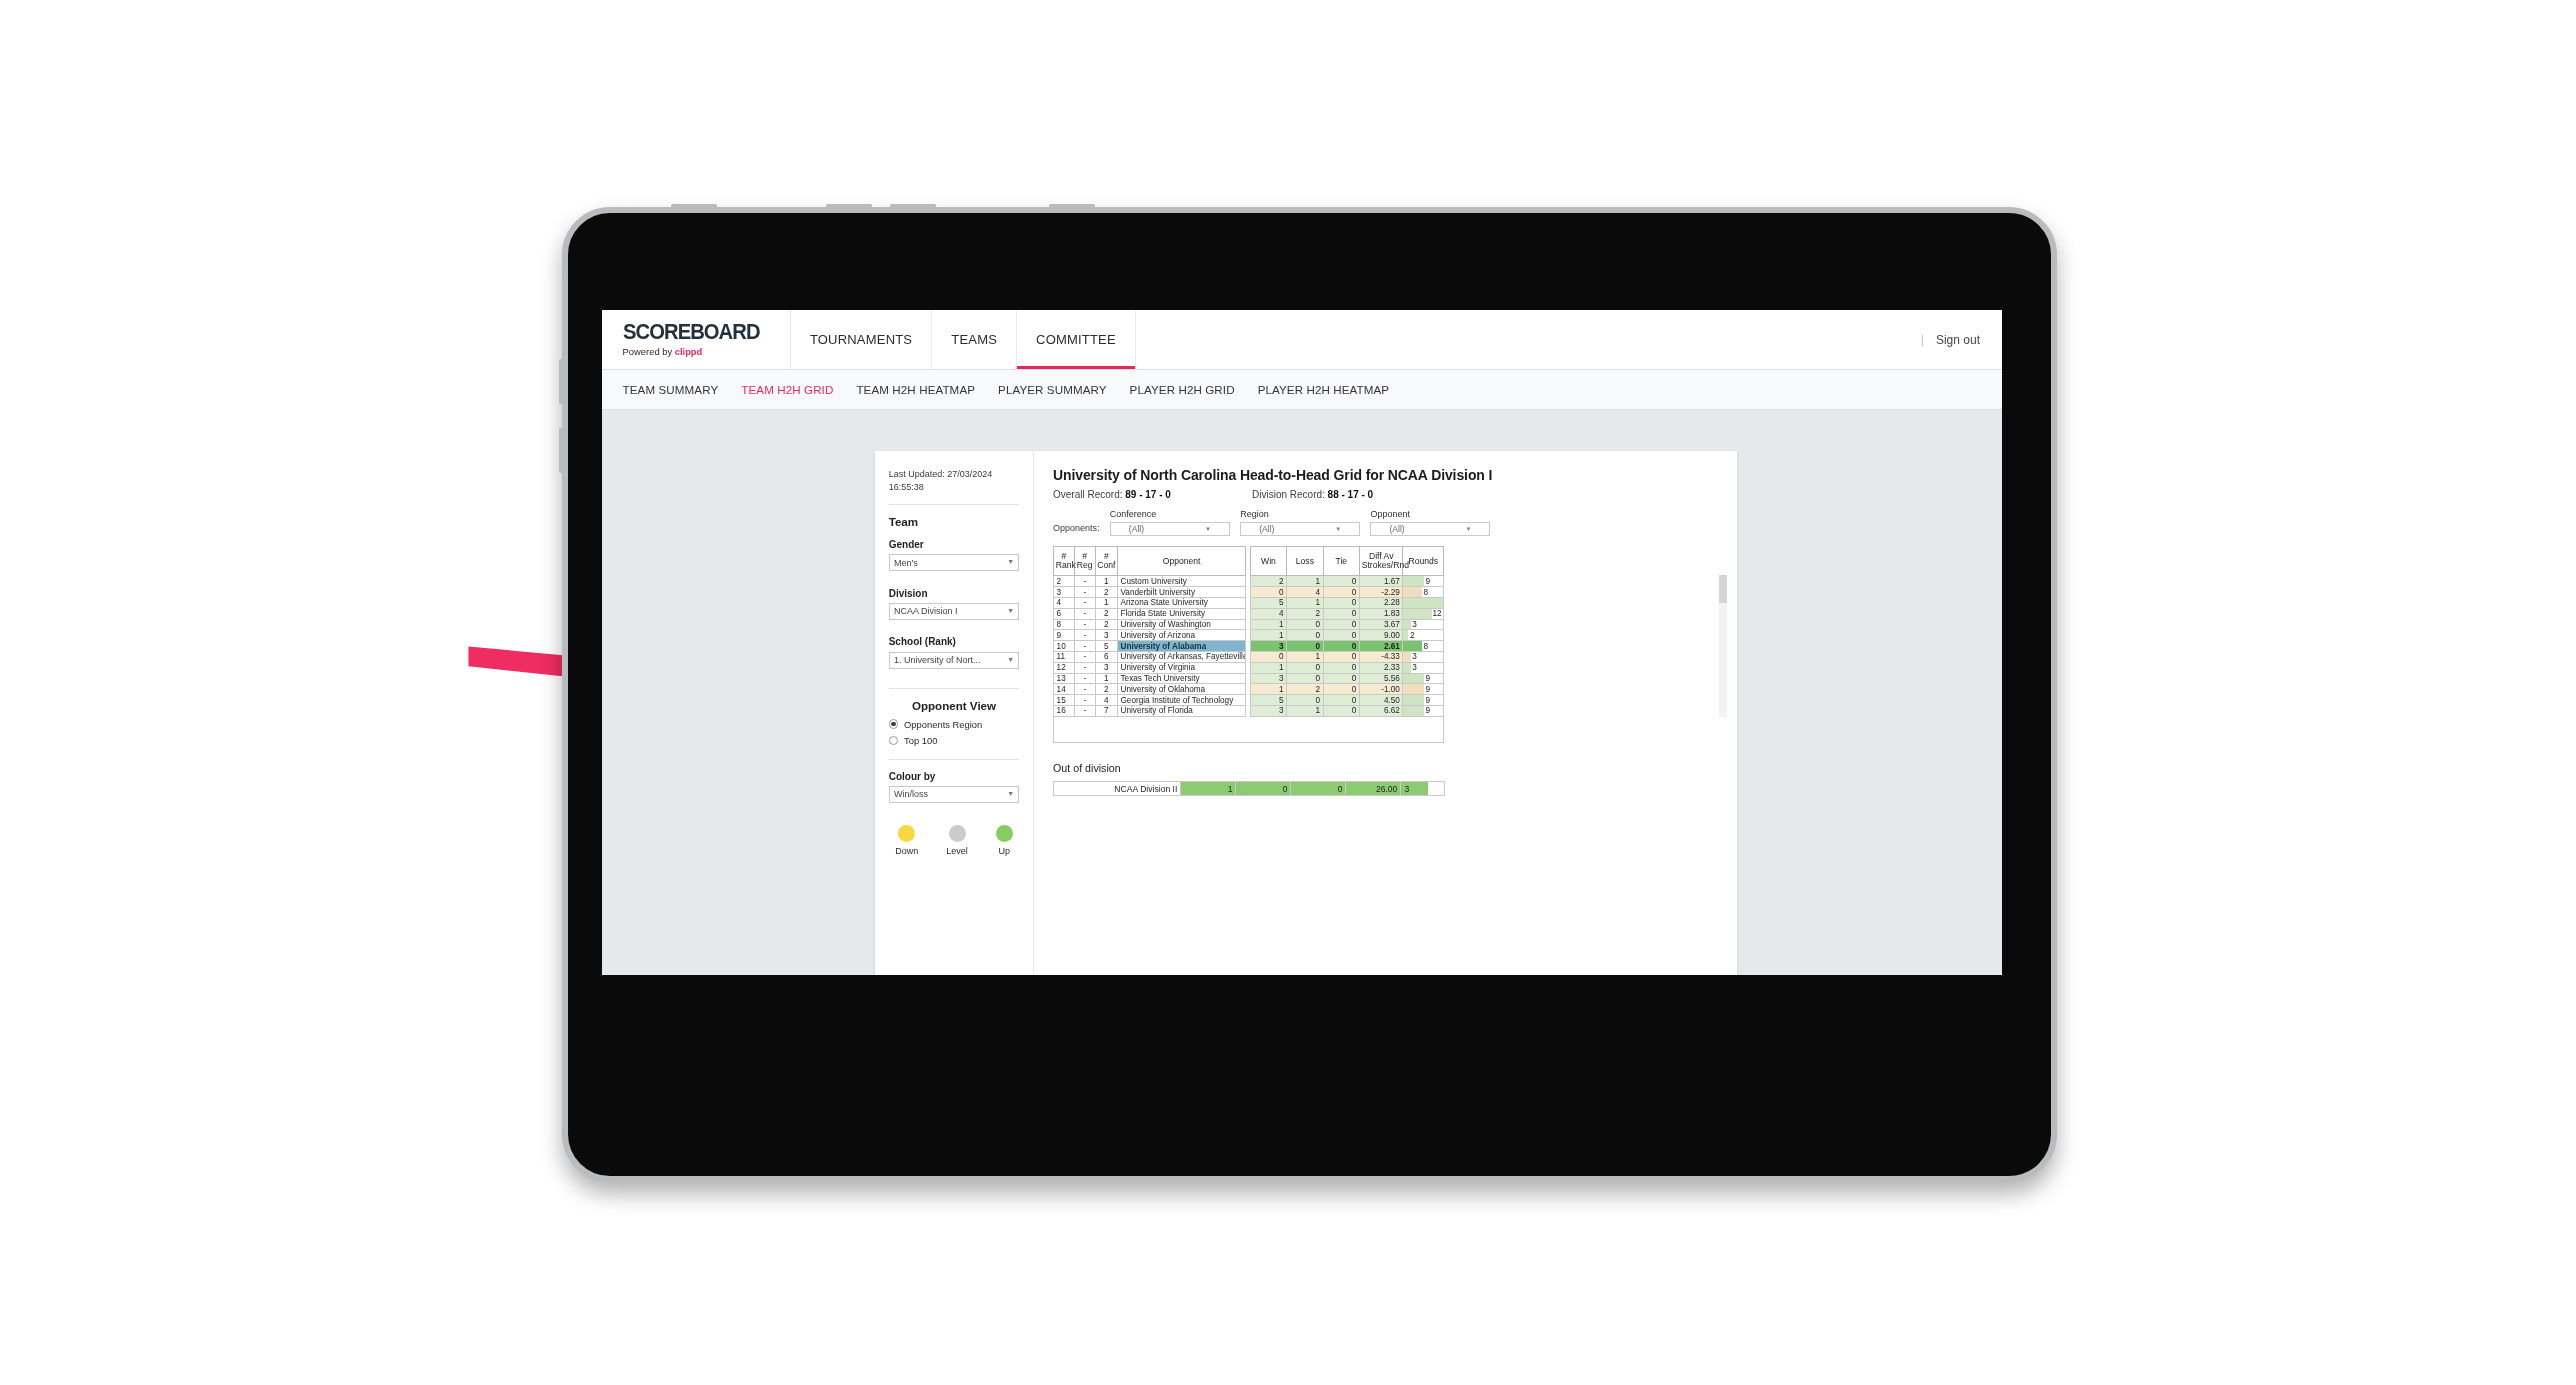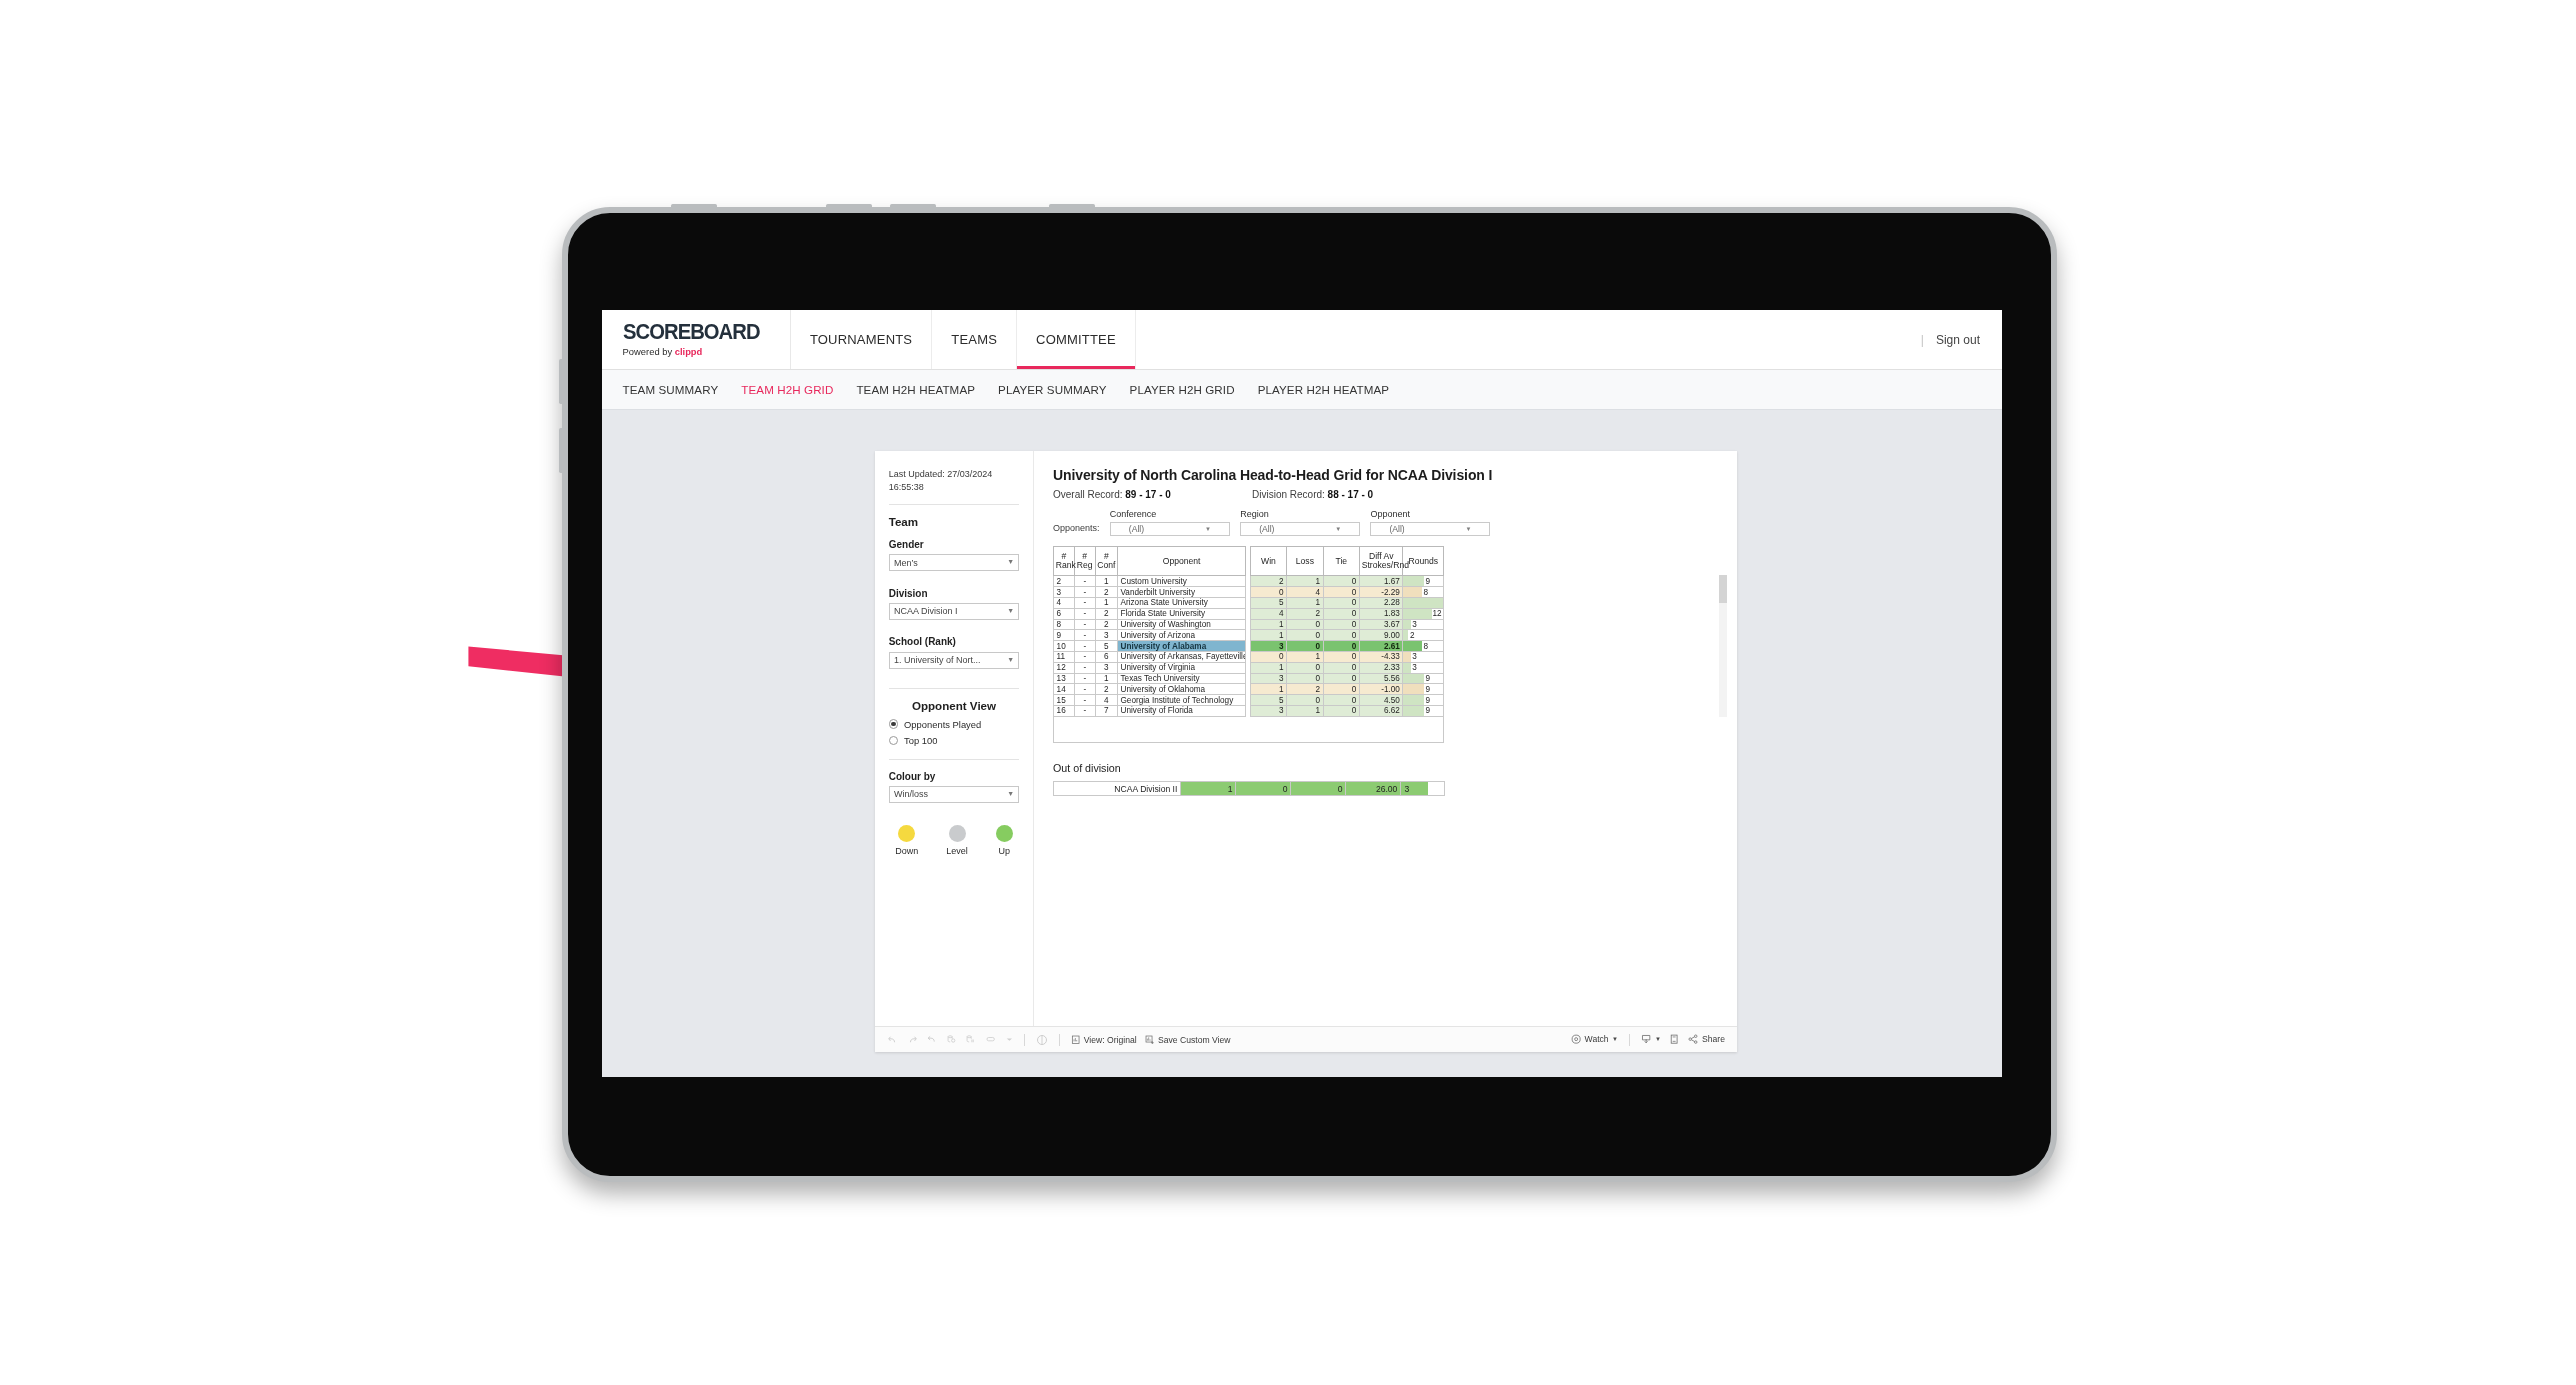--- a/index.html
+++ b/index.html
@@ -41,21 +41,21 @@
   #btn-v1 { left: 258px; top: -9.4px; width: 46px; height: 6.9px; }
   #btn-v2 { left: 322px; top: -9.4px; width: 46px; height: 6.9px; }
   #btn-v3 { left: 481px; top: -9.4px; width: 46px; height: 6.9px; }
   #btn-side1 { left: -9.4px; top: 146px; width: 6.9px; height: 45px; }
   #btn-side2 { left: -9.4px; top: 215px; width: 6.9px; height: 45px; }
 
   
   #viewport {
     position: absolute;
     left: 34px; top: 97px;
-    width: 1400px; height: 767px;
+    width: 1400px; height: 665px;
     background: #e6e8ec;
     overflow: hidden;
   }
 
   
   #appbar {
     height: 60px; background: #ffffff;
     display: flex; align-items: stretch;
     border-bottom: 0.9px solid #e0e0e0;
     position: relative;
@@ -295,21 +295,21 @@
               <div class="sb-field">
                 <span>1. University of Nort...</span>
                 <span class="caret">▼</span>
               </div>
 
               <div class="sb-rule" style="margin-top:19px"></div>
 
               <div class="sb-head-center">Opponent View</div>
               <div class="radio-row">
                 <span class="radio on"></span>
-                <span>Opponents Played</span>
+                <span>Opponents Region</span>
               </div>
               <div class="radio-row">
                 <span class="radio"></span>
                 <span>Top 100</span>
               </div>
 
               <div class="sb-rule" style="margin-top:13.7px"></div>
 
               <div class="sb-label">Colour by</div>
               <div class="sb-field">

